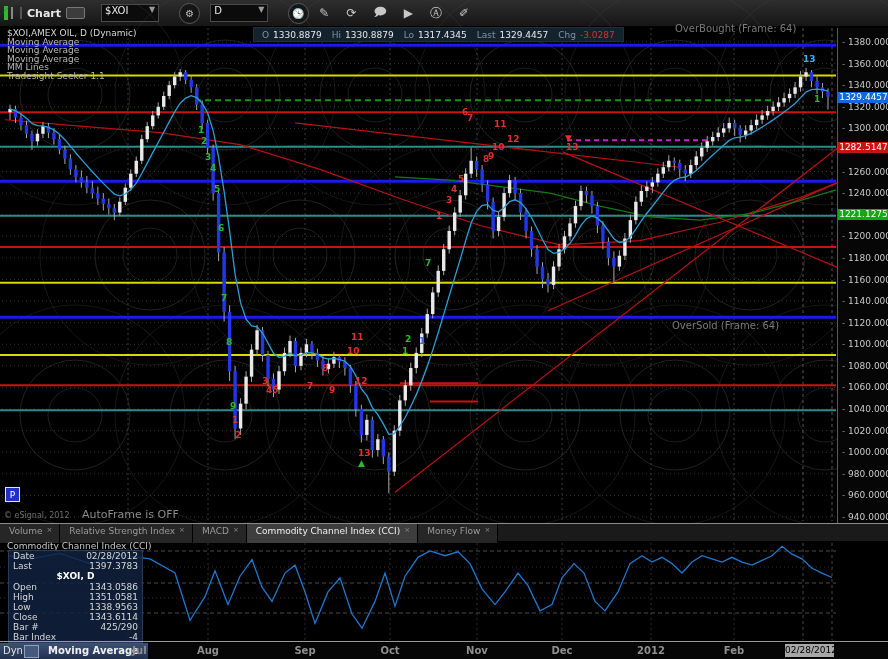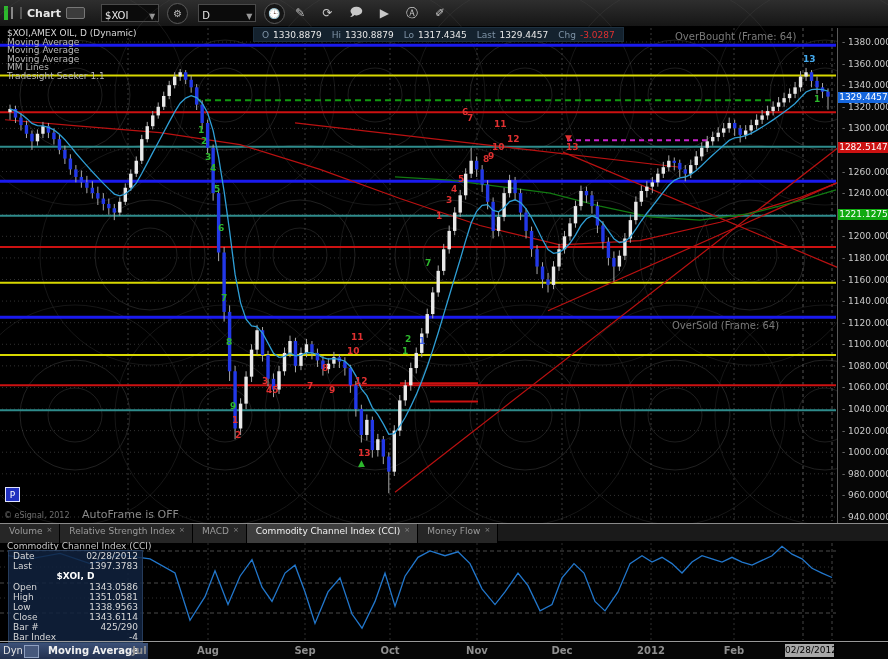--- a/index.html
+++ b/index.html
@@ -6,21 +6,21 @@
     font-family:"DejaVu Sans","Liberation Sans",sans-serif;-webkit-font-smoothing:none;}
   #app{position:relative;width:888px;height:659px;background:#000;}
   
   #toolbar{position:absolute;left:0;top:0;width:888px;height:26px;
     background:linear-gradient(#2e2e2e,#161616);border-bottom:1px solid #000;display:flex;align-items:center;}
   .tb-green{width:4px;height:14px;background:#2db82d;margin:0 3px 0 4px;}
   .tb-bars{width:7px;height:12px;border-left:2px solid #888;border-right:2px solid #555;margin-right:5px;}
   .tb-title{color:#e8e8e8;font-size:11px;font-weight:bold;margin-right:5px;}
   .tb-badge{width:17px;height:10px;background:#3c3c3c;border:1px solid #777;border-radius:2px;margin-right:16px;}
   .combo{height:16px;background:#0b0b0b;border:1px solid #4a4a4a;color:#e8e8e8;font-size:10px;
-    display:flex;align-items:flex-end;padding:0 3px;margin-right:8px;}
+    display:flex;align-items:flex-start;padding:0 3px;margin-right:20px;}
   .combo .val{min-width:38px;}
   .combo .caret{color:#999;font-size:8px;margin-left:6px;}
   .cbtn{width:19px;height:19px;border-radius:50%;border:1px solid #5a5a5a;background:#151515;color:#bbb;
     display:flex;align-items:center;justify-content:center;font-size:10px;margin-right:10px;}
   .tbi{color:#c8c8c8;font-size:12px;margin-right:17px;}
   
   #ohlcbar{position:absolute;left:253px;top:27px;height:13px;background:#14222e;border:1px solid #1d3040;
     display:flex;align-items:center;font-size:9px;padding:0 8px;z-index:6;}
   #ohlcbar .k{color:#7e93a6;margin:0 4px 0 10px;}
   #ohlcbar .v{color:#e8e8e8;}
@@ -591,21 +591,21 @@
     </svg>
 
   <div id="legend">
       <div>$XOI,AMEX OIL, D (Dynamic)</div>
       <div>Moving Average</div>
       <div>Moving Average</div>
       <div>Moving Average</div>
       <div>MM Lines</div>
       <div>Tradesight Seeker 1.1</div>
     </div>
-  <div class="framelbl" style="left:675px;top:31px;">OverBought (Frame: 64)</div>
+  <div class="framelbl" style="left:675px;top:23px;">OverBought (Frame: 64)</div>
   <div class="framelbl" style="left:672px;top:320px;">OverSold (Frame: 64)</div>
   <div id="autoframe">AutoFrame is OFF</div>
   <div id="copyright">© eSignal, 2012</div>
   <div id="pbadge">P</div>
 
   <div id="yaxis">
       <div class="ytick" style="top: 9px;"><i>-</i> 1380.0000</div>
       <div class="ytick" style="top: 30.591px;"><i>-</i> 1360.0000</div>
       <div class="ytick" style="top: 52.182px;"><i>-</i> 1340.0000</div>
       <div class="ytick" style="top: 73.773px;"><i>-</i> 1320.0000</div>

